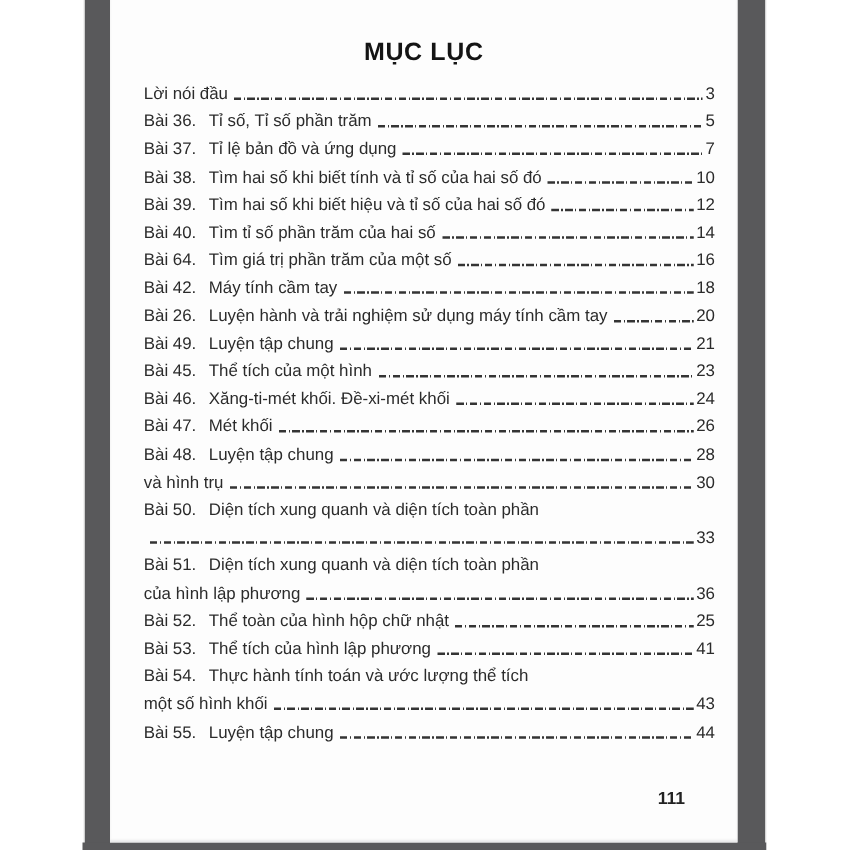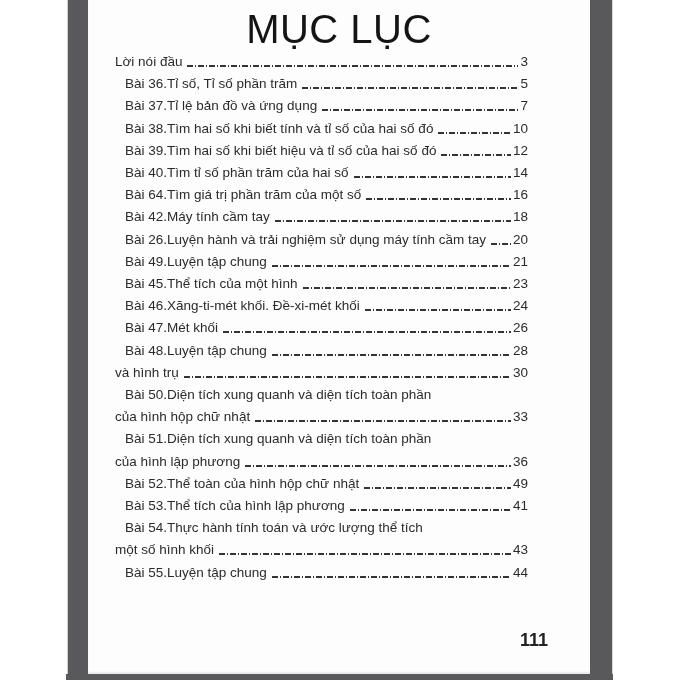--- a/index.html
+++ b/index.html
@@ -20,55 +20,55 @@
   .frame-bottom { left: 66px;  top: 674px; width: 547px; height: 6px; }
   .page {
     position: absolute;
     left: 88px; top: 0;
     width: 502px; height: 674px;
     background: #fdfdfd;
     box-shadow: inset 0 -2px 2px rgba(0,0,0,0.08);
   }
   .page-title {
     margin: 0;
-    padding-top: 14px;
+    padding-top: 27px;
     text-align: center;
-    font-size: 40px;
+    font-size: 20px;
     line-height: 30px;
-    font-weight: normal;
+    font-weight: bold;
     letter-spacing: 0.5px;
     color: #141414;
   }
   .toc {
     margin-top: 7px;
     padding-left: 27px;
-    padding-right: 62px;
+    padding-right: 18px;
     color: #2b2b2b;
     font-size: 13.5px;
   }
   .line { display: flex; }
   .line > span { line-height: 22.2px; white-space: nowrap; }
-  .label { flex: 0 0 52px; text-align: right; }
+  .label { flex: 0 0 52px; }
   .label:empty { flex: 0 0 0; }
   .leader {
     flex: 1 1 auto;
     height: 2px;
     margin: 14px 2px 0 5px;
     background: repeating-linear-gradient(90deg,
       #343434 0px, #343434 6px,
       transparent 6px, transparent 8px,
       #343434 8px, #343434 9px,
       transparent 9px, transparent 11px);
   }
   .pagenum { flex: 0 0 auto; text-align: right; }
   .folio {
     position: absolute;
     right: 42px;
     top: 630px;
-    font-size: 18px;
+    font-size: 14px;
     font-weight: bold;
     color: #222222;
   }
 </style>
 </head>
 <body>
 
 <div class="photo">
   <div class="frame-bar frame-left"></div>
   <div class="frame-bar frame-right"></div>
@@ -228,21 +228,20 @@
   </div>
 
   <div class="entry">
     <div class="line line1">
       <span class="label">Bài 50.</span>
       <span class="title">Diện tích xung quanh và diện tích toàn phần</span>
 
     </div>
     <div class="line line2">
       <span class="label"></span>
-      <span class="title title2">của hình hộp chữ nhật</span>
       <span class="leader"></span>
       <span class="pagenum">33</span>
     </div>
   </div>
 
   <div class="entry">
     <div class="line line1">
       <span class="label">Bài 51.</span>
       <span class="title">Diện tích xung quanh và diện tích toàn phần</span>
 
@@ -253,21 +252,21 @@
       <span class="leader"></span>
       <span class="pagenum">36</span>
     </div>
   </div>
 
   <div class="entry">
     <div class="line line1">
       <span class="label">Bài 52.</span>
       <span class="title">Thể toàn của hình hộp chữ nhật</span>
       <span class="leader"></span>
-      <span class="pagenum">49</span>
+      <span class="pagenum">25</span>
     </div>
 
   </div>
 
   <div class="entry">
     <div class="line line1">
       <span class="label">Bài 53.</span>
       <span class="title">Thể tích của hình lập phương</span>
       <span class="leader"></span>
       <span class="pagenum">41</span>

